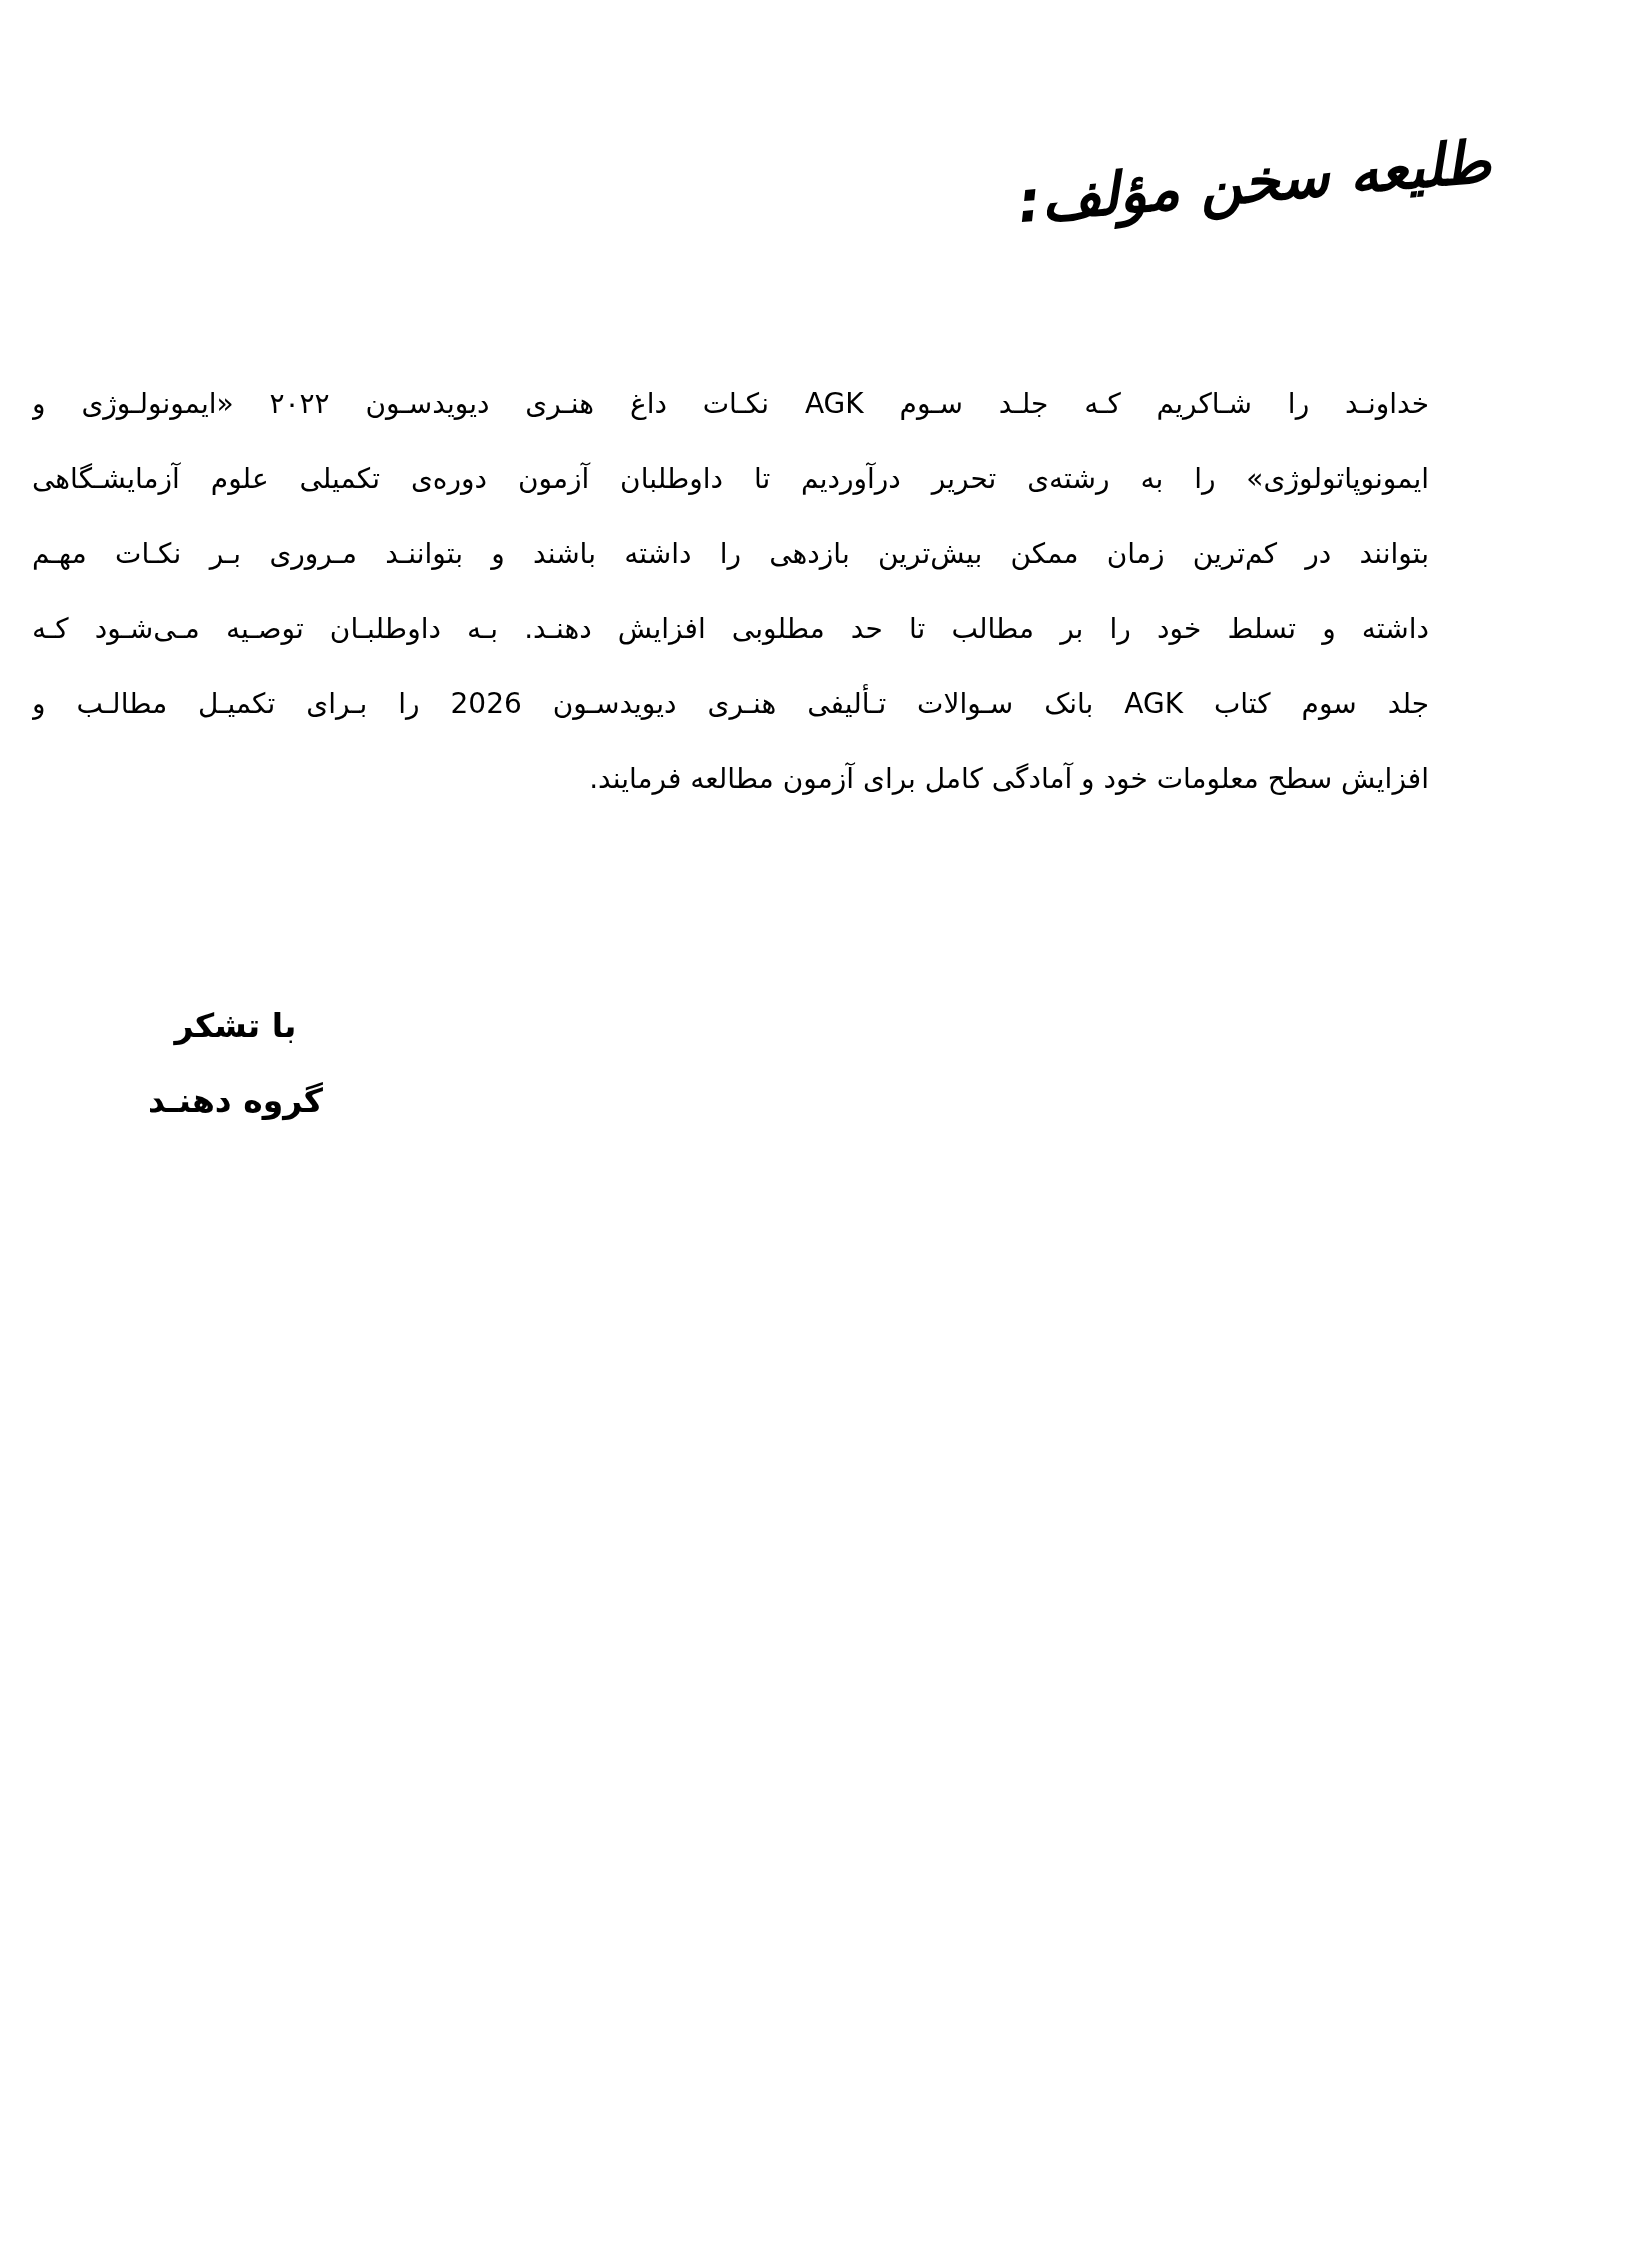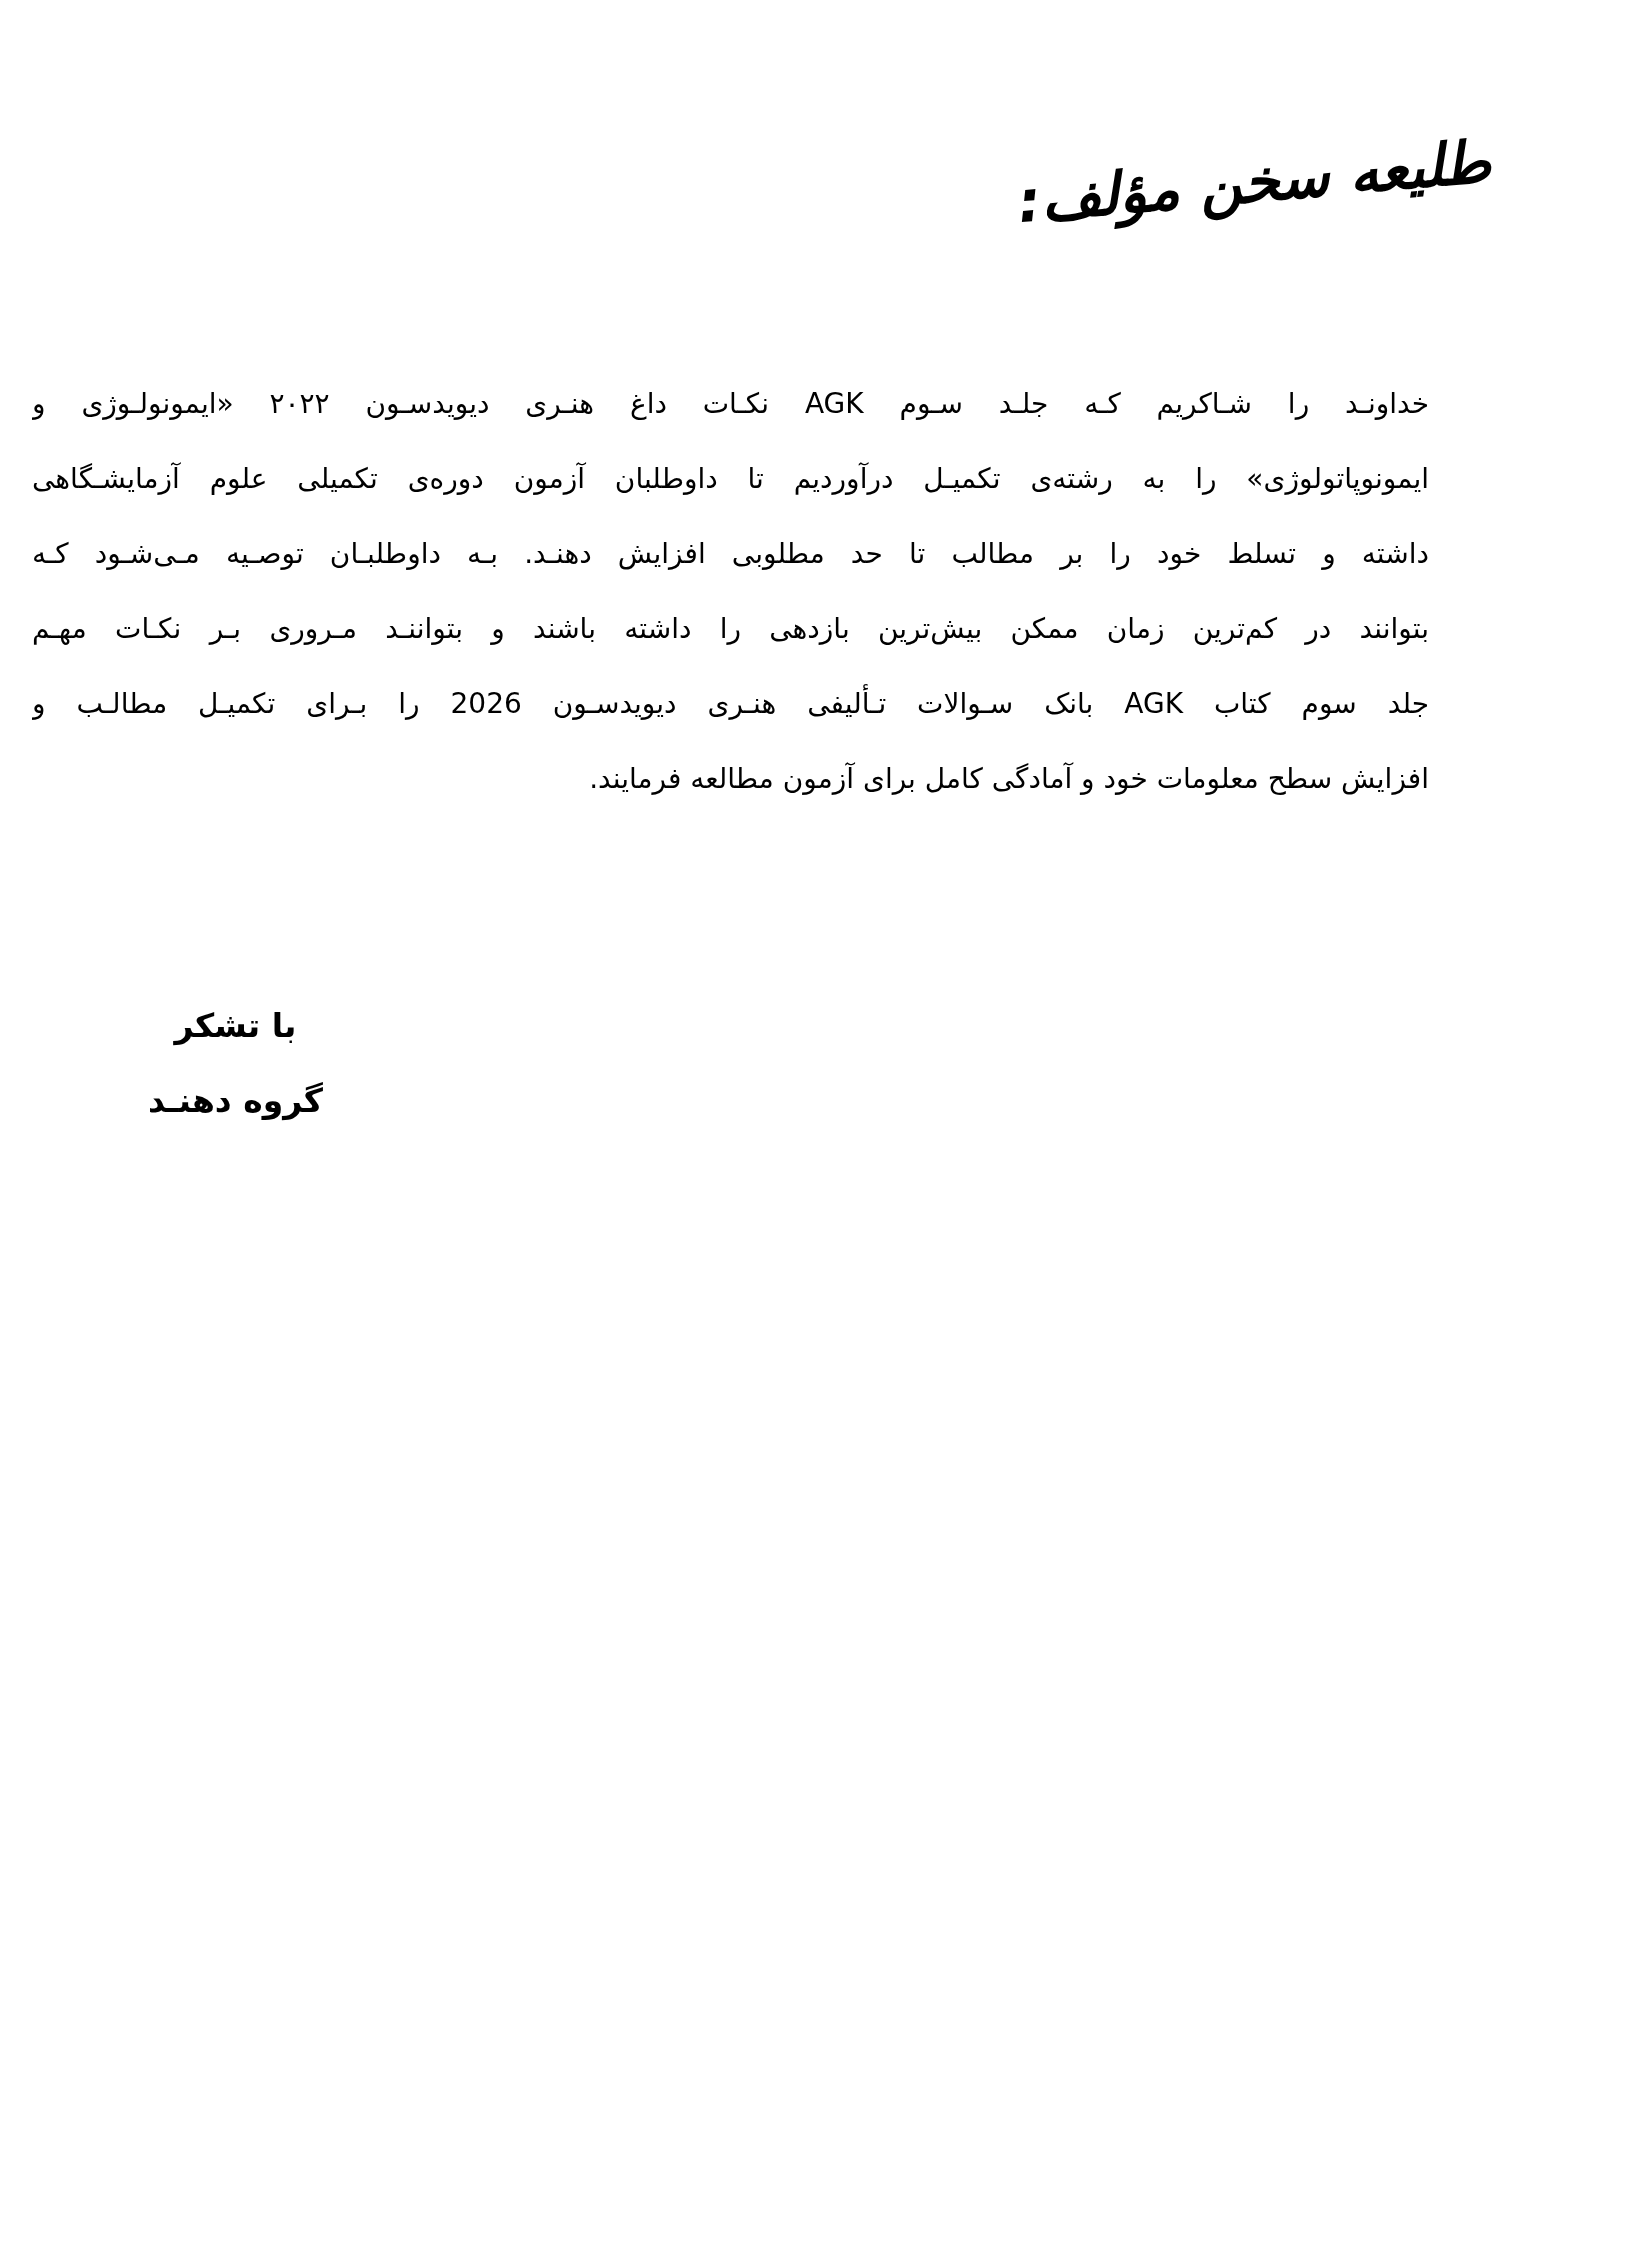--- a/index.html
+++ b/index.html
@@ -71,23 +71,23 @@
 </style>
 </head>
 <body>
 
 <div class="page">
 
   <div class="calli-title">طلیعه سخن مؤلف:</div>
 
   <div class="paragraph">
     <div class="para-line">خداونـد را شـاکریم کـه جلـد سـوم AGK نکـات داغ هنـری دیویدسـون ۲۰۲۲ «ایمونولـوژی و</div>
-    <div class="para-line">ایمونوپاتولوژی» را به رشته‌ی تکمیـل درآوردیم تا داوطلبان آزمون دوره‌ی تکمیلی علوم آزمایشـگاهی</div>
+    <div class="para-line">ایمونوپاتولوژی» را به رشته‌ی تحریر درآوردیم تا داوطلبان آزمون دوره‌ی تکمیلی علوم آزمایشـگاهی</div>
+    <div class="para-line">بتوانند در کم‌ترین زمان ممکن بیش‌ترین بازدهی را داشته باشند و بتواننـد مـروری بـر نکـات مهـم</div>
     <div class="para-line">داشته و تسلط خود را بر مطالب تا حد مطلوبی افزایش دهنـد. بـه داوطلبـان توصـیه مـی‌شـود کـه</div>
-    <div class="para-line">بتوانند در کم‌ترین زمان ممکن بیش‌ترین بازدهی را داشته باشند و بتواننـد مـروری بـر نکـات مهـم</div>
     <div class="para-line">جلد سوم کتاب AGK بانک سـوالات تـألیفی هنـری دیویدسـون 2026 را بـرای تکمیـل مطالـب و</div>
     <div class="para-line last">افزایش سطح معلومات خود و آمادگی کامل برای آزمون مطالعه فرمایند.</div>
   </div>
 
   <div class="signature">
     <div class="sig-line">با تشکر</div>
     <div class="sig-line">گروه دهنـد</div>
   </div>
 
 </div>

